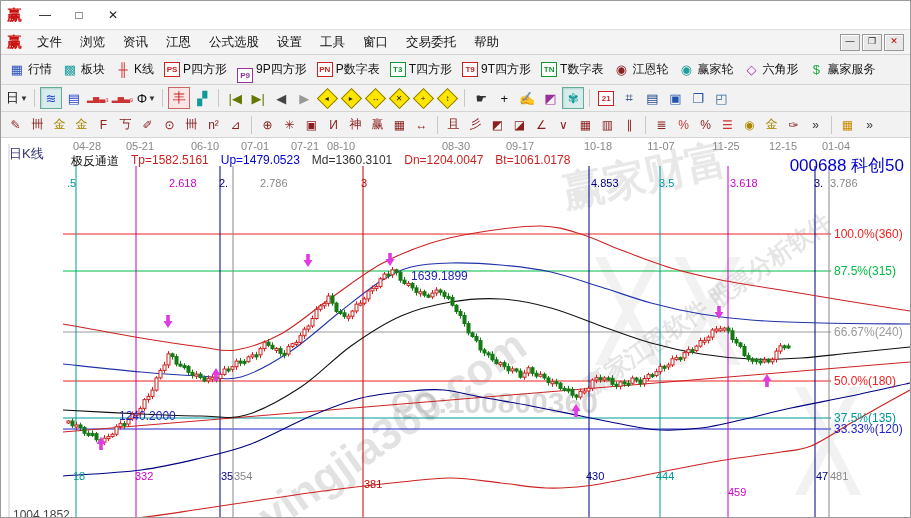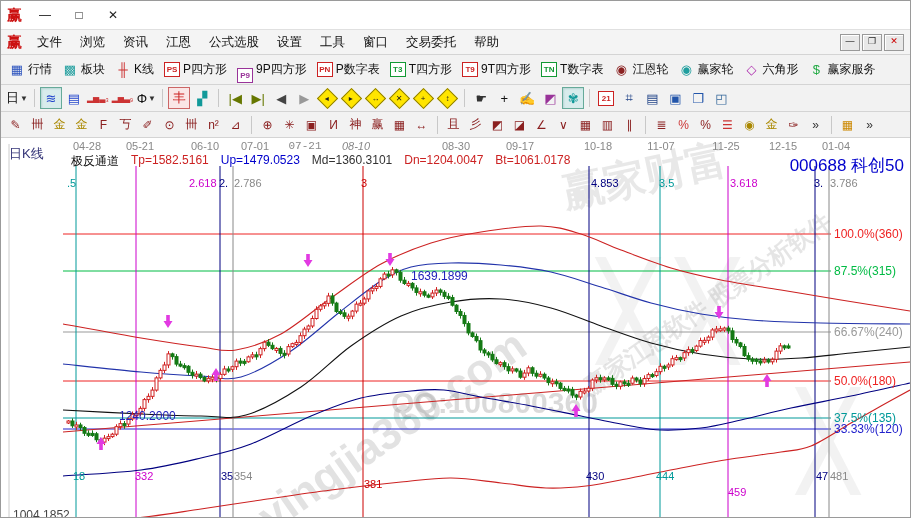--- a/index.html
+++ b/index.html
@@ -705,44 +705,44 @@
       </div>
     <div id="symbol-label">000688  科创50</div>
   <div class="pct-label" style="top: 96px; color: rgb(238, 34, 34);">100.0%(360)</div>
       <div class="pct-label" style="top: 133px; color: rgb(0, 187, 68);">87.5%(315)</div>
       <div class="pct-label" style="top: 194px; color: rgb(153, 153, 153);">66.67%(240)</div>
       <div class="pct-label" style="top: 243px; color: rgb(238, 34, 34); text-align: center;">50.0%(180)</div>
       <div class="pct-label" style="top: 280px; color: rgb(0, 153, 153);">37.5%(135)</div>
       <div class="pct-label" style="top: 291px; color: rgb(34, 34, 204);">33.33%(120)</div>
       <div class="clabel" style="left: 66px; top: 39px; color: rgb(0, 153, 153);">.5</div>
       <div class="clabel" style="left: 72px; top: 332px; color: rgb(0, 153, 153);">18</div>
-      <div class="clabel" style="left: 148px; top: 39px; color: rgb(204, 0, 204); padding-left: 40px;">2.618</div>
+      <div class="clabel" style="left: 128px; top: 39px; color: rgb(204, 0, 204); padding-left: 40px;">2.618</div>
       <div class="clabel" style="left: 134px; top: 332px; color: rgb(204, 0, 204);">332</div>
       <div class="clabel" style="left: 218px; top: 39px; color: rgb(0, 0, 128);">2.</div>
       <div class="clabel" style="left: 220px; top: 332px; color: rgb(0, 0, 128);">35</div>
-      <div class="clabel" style="left: 233px; top: 39px; color: rgb(136, 136, 136);">2.786</div>
+      <div class="clabel" style="left: 233px; top: 39px; color: rgb(136, 136, 136); padding-left: 26px;">2.786</div>
       <div class="clabel" style="left: 233px; top: 332px; color: rgb(136, 136, 136);">354</div>
       <div class="clabel" style="left: 360px; top: 39px; color: rgb(204, 0, 0);">3</div>
       <div class="clabel" style="left: 363px; top: 340px; color: rgb(204, 0, 0);">381</div>
       <div class="clabel" style="left: 590px; top: 39px; color: rgb(0, 0, 128);">4.853</div>
       <div class="clabel" style="left: 585px; top: 332px; color: rgb(0, 0, 128);">430</div>
       <div class="clabel" style="left: 658px; top: 39px; color: rgb(0, 153, 153);">3.5</div>
       <div class="clabel" style="left: 655px; top: 332px; color: rgb(0, 153, 153);">444</div>
       <div class="clabel" style="left: 729px; top: 39px; color: rgb(204, 0, 204);">3.618</div>
       <div class="clabel" style="left: 727px; top: 348px; color: rgb(204, 0, 204);">459</div>
       <div class="clabel" style="left: 813px; top: 39px; color: rgb(0, 0, 128);">3.</div>
       <div class="clabel" style="left: 815px; top: 332px; color: rgb(0, 0, 128);">47</div>
       <div class="clabel" style="left: 829px; top: 39px; color: rgb(136, 136, 136);">3.786</div>
       <div class="clabel" style="left: 829px; top: 332px; color: rgb(136, 136, 136);">481</div>
       <div class="date-label" style="left: 86px;">04-28</div>
       <div class="date-label" style="left: 139px;">05-21</div>
       <div class="date-label" style="left: 204px;">06-10</div>
       <div class="date-label" style="left: 254px;">07-01</div>
-      <div class="date-label" style="left: 304px; font-family: Liberation Mono, monospace;">07-21</div>
-      <div class="date-label" style="left: 355px; font-style: italic;">08-10</div>
+      <div class="date-label" style="left: 304px;">07-21</div>
+      <div class="date-label" style="left: 340px;">08-10</div>
       <div class="date-label" style="left: 455px;">08-30</div>
       <div class="date-label" style="left: 519px;">09-17</div>
       <div class="date-label" style="left: 597px;">10-18</div>
       <div class="date-label" style="left: 660px;">11-07</div>
       <div class="date-label" style="left: 725px;">11-25</div>
       <div class="date-label" style="left: 782px;">12-15</div>
       <div class="date-label" style="left: 835px;">01-04</div>
       <div class="clabel" style="left: 410px; top: 132px; color: rgb(34, 34, 187); font-size: 12px;">1639.1899</div>
       <div class="clabel" style="left: 118px; top: 272px; color: rgb(34, 34, 187); font-size: 12px;">1240.2000</div>
       <div class="clabel" style="left: 12px; top: 371px; color: rgb(68, 68, 68); font-size: 12px;">1004.1852</div>

